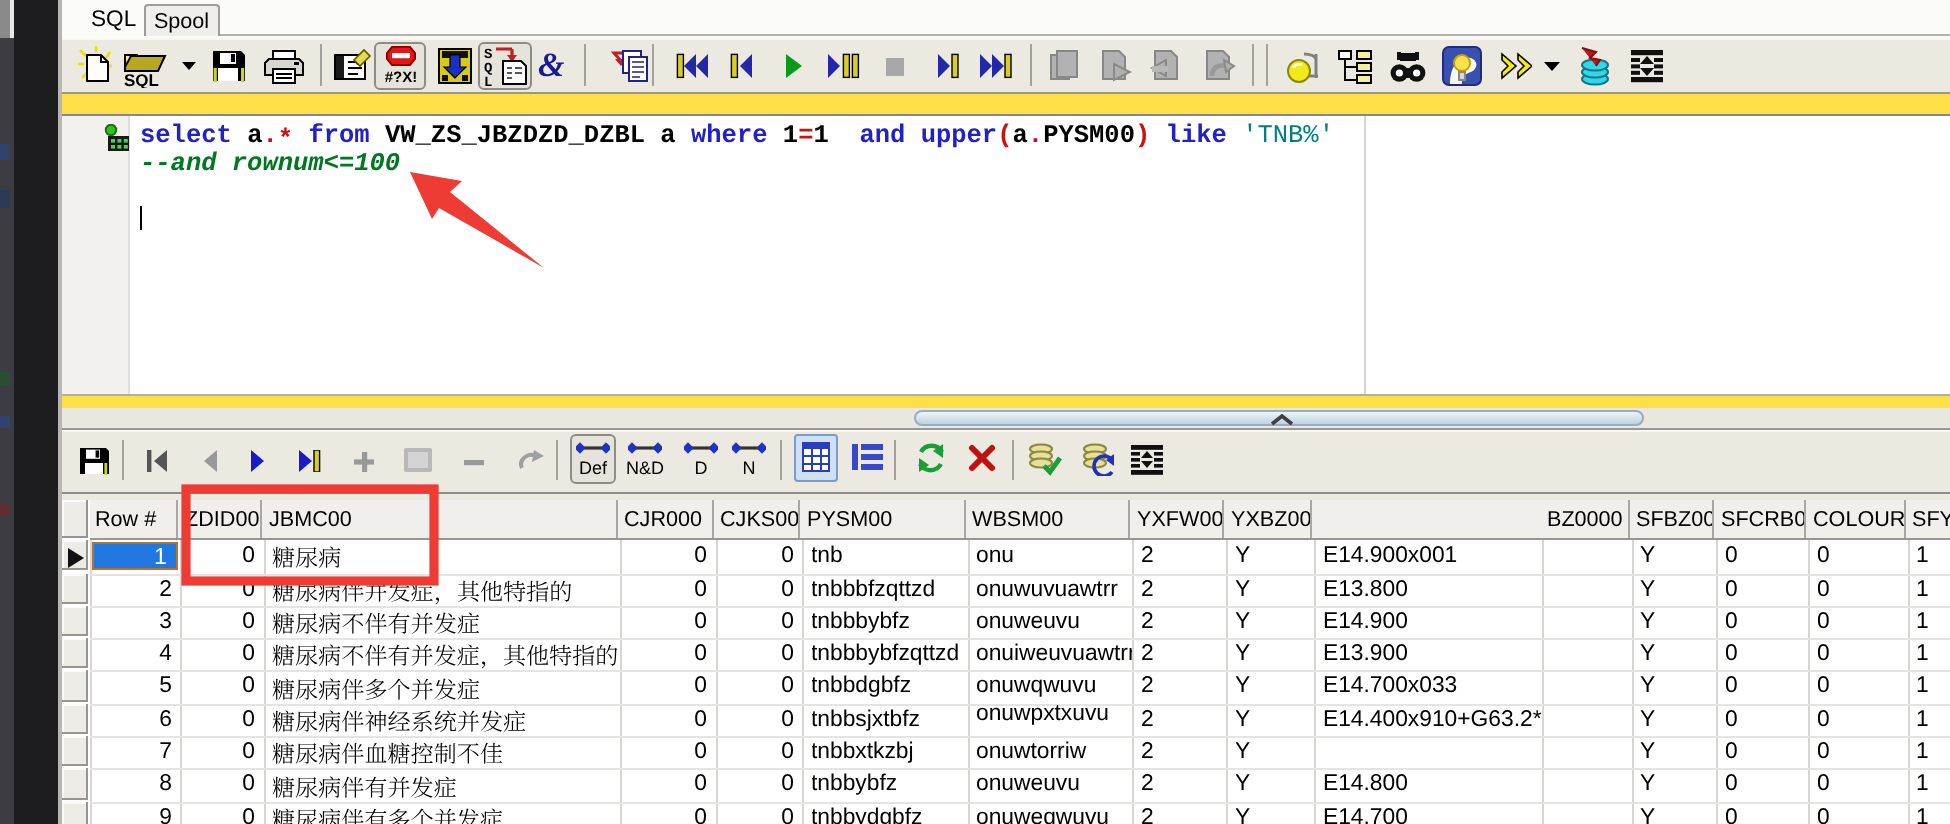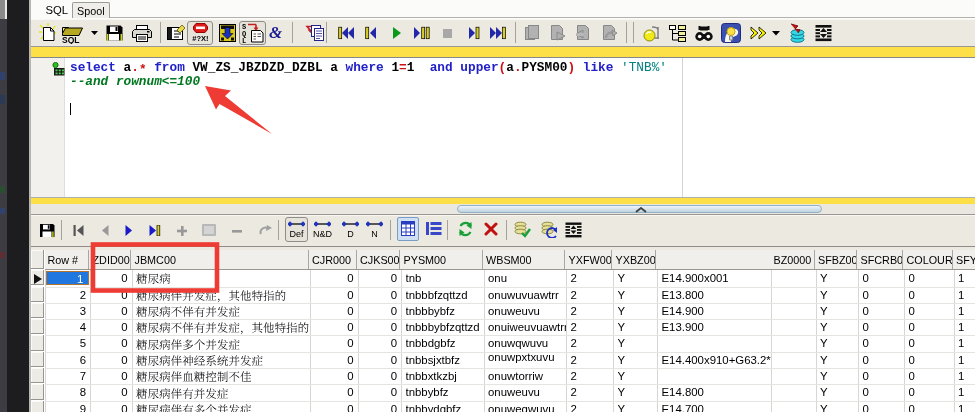--- a/index.html
+++ b/index.html
@@ -602,20 +602,21 @@
           <use href="#g6" x="8000"></use>
         </g>
       </svg>
     </div>
 <div class="dc r" style="left:309.5px;top:335.4px;width:44.0px;height:16.3px">0</div>
 <div class="dc r" style="left:357.5px;top:335.4px;width:39.5px;height:16.3px">0</div>
 <div class="dc" style="left:405.5px;top:335.4px;width:77.5px;height:16.3px">tnbbdgbfz</div>
 <div class="dc" style="left:488.0px;top:335.4px;width:77.5px;height:16.3px">onuwqwuvu</div>
 <div class="dc" style="left:570.5px;top:335.4px;width:42px;height:16.3px">2</div>
 <div class="dc" style="left:617.5px;top:335.4px;width:39px;height:16.3px">Y</div>
+<div class="dc" style="left:661.5px;top:335.4px;width:109px;height:16.3px">E14.700x033</div>
 <div class="dc" style="left:820.0px;top:335.4px;width:37.5px;height:16.3px">Y</div>
 <div class="dc" style="left:862.5px;top:335.4px;width:41px;height:16.3px">0</div>
 <div class="dc" style="left:908.5px;top:335.4px;width:44.5px;height:16.3px">0</div>
 <div class="dc" style="left:958.0px;top:335.4px;width:36.5px;height:16.3px">1</div>
 <div class="dc r" style="left:45px;top:351.7px;width:41px;height:16.3px">6</div>
 <div class="dc r" style="left:90px;top:351.7px;width:37.5px;height:16.3px">0</div>
 <div style="position:absolute;left:136.0px;top:353.9px">
       <svg width="127.1" height="15" style="display:block" viewBox="0 0 11000 1299" preserveAspectRatio="none">
         <g transform="translate(0,953) scale(1,-1)">
           <use href="#g0" x="0"></use>

